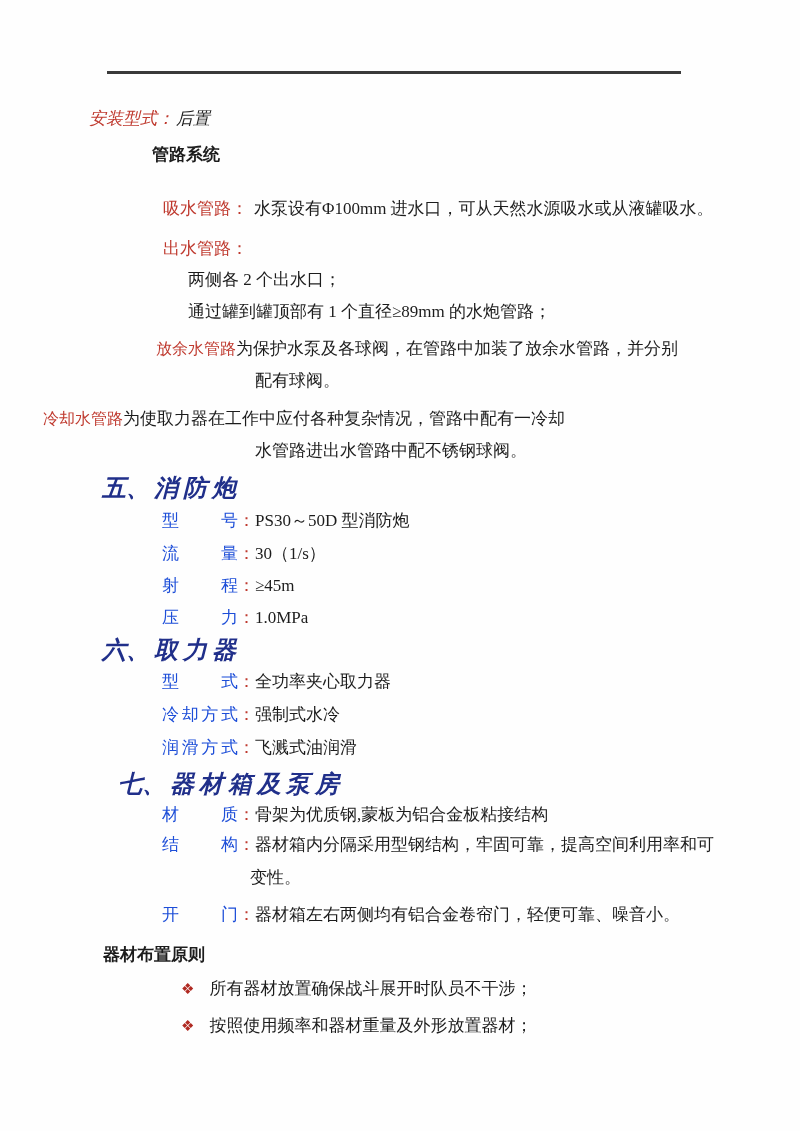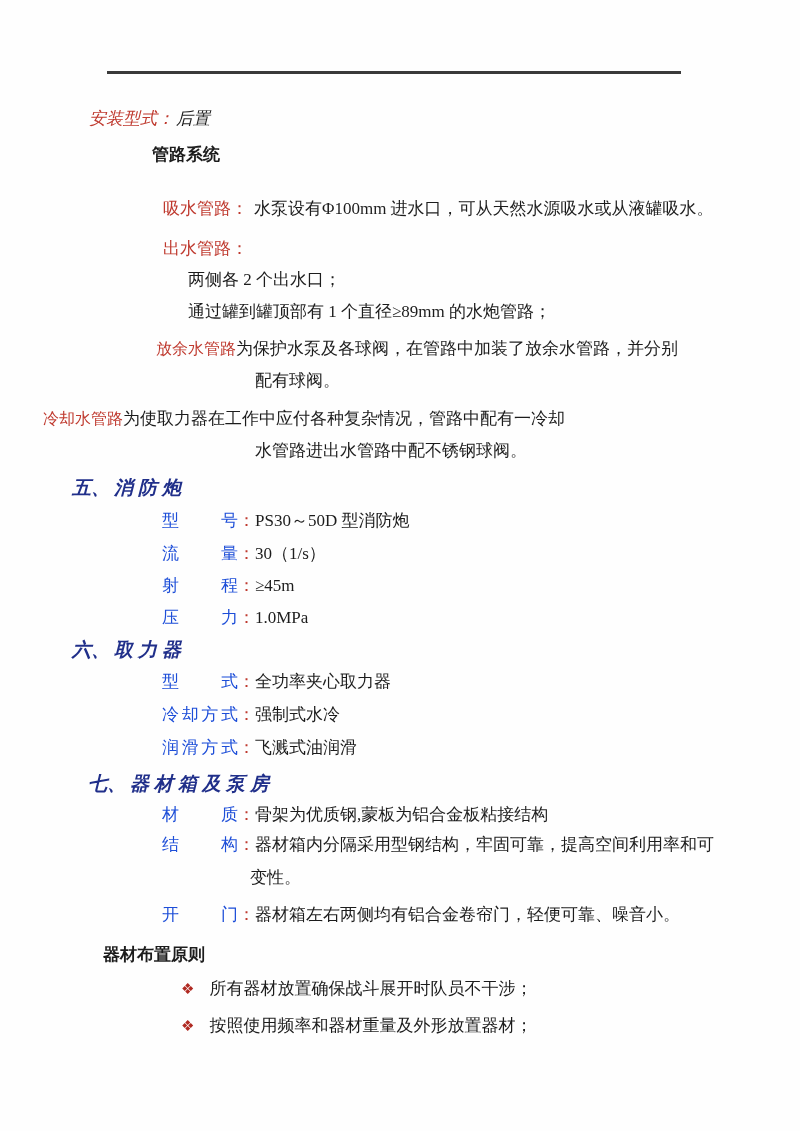--- a/index.html
+++ b/index.html
@@ -54,25 +54,25 @@
     text-align: justify;
     text-align-last: justify;
     text-justify: inter-character;
     vertical-align: baseline;
   }
   .hang-text { margin-left: 4px; }
   .hang-cont  { padding-left: 255px; margin-top: 15px; }
 
   
   .section-heading {
-    padding-left: 72px;
+    padding-left: 102px;
     color: #202f8a;
     font-weight: bold;
     font-style: italic;
-    font-size: 19px;
+    font-size: 24px;
     line-height: 20px;
     white-space: nowrap;
   }
   .sec-5 { margin-top: 19px; }
   .sec-6 { margin-top: 14px; }
   .sec-7 { margin-top: 18px; margin-left: 16px; }
   .section-heading .sec-title { letter-spacing: 5px; margin-left: 4px; }
 
   
   .spec-row { padding-left: 162px; }

